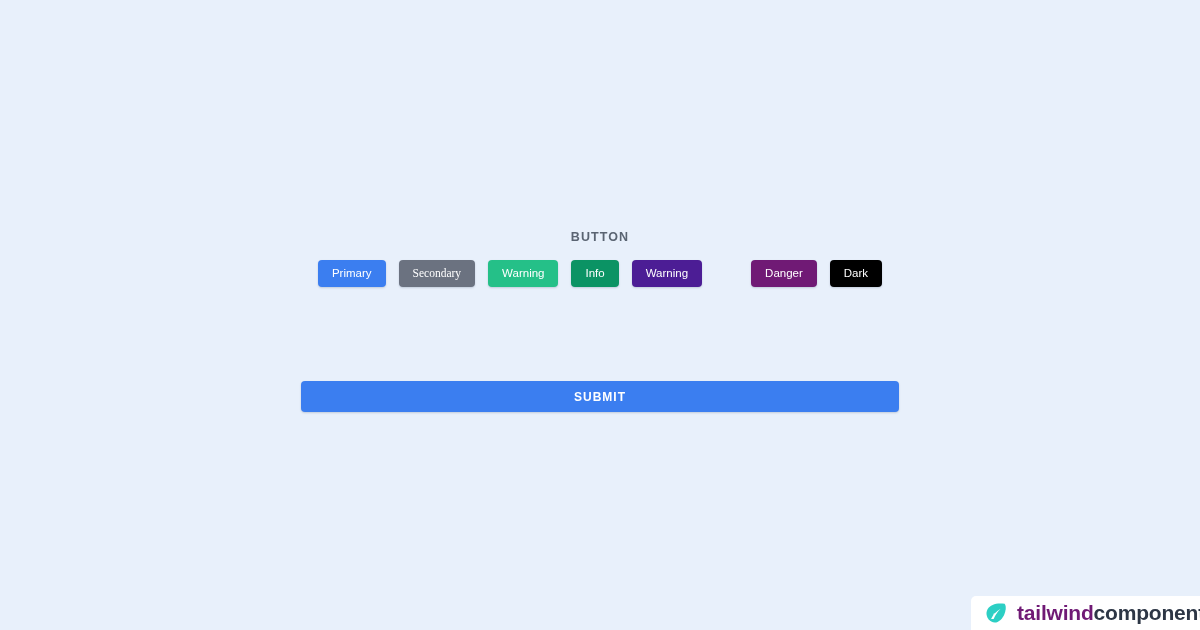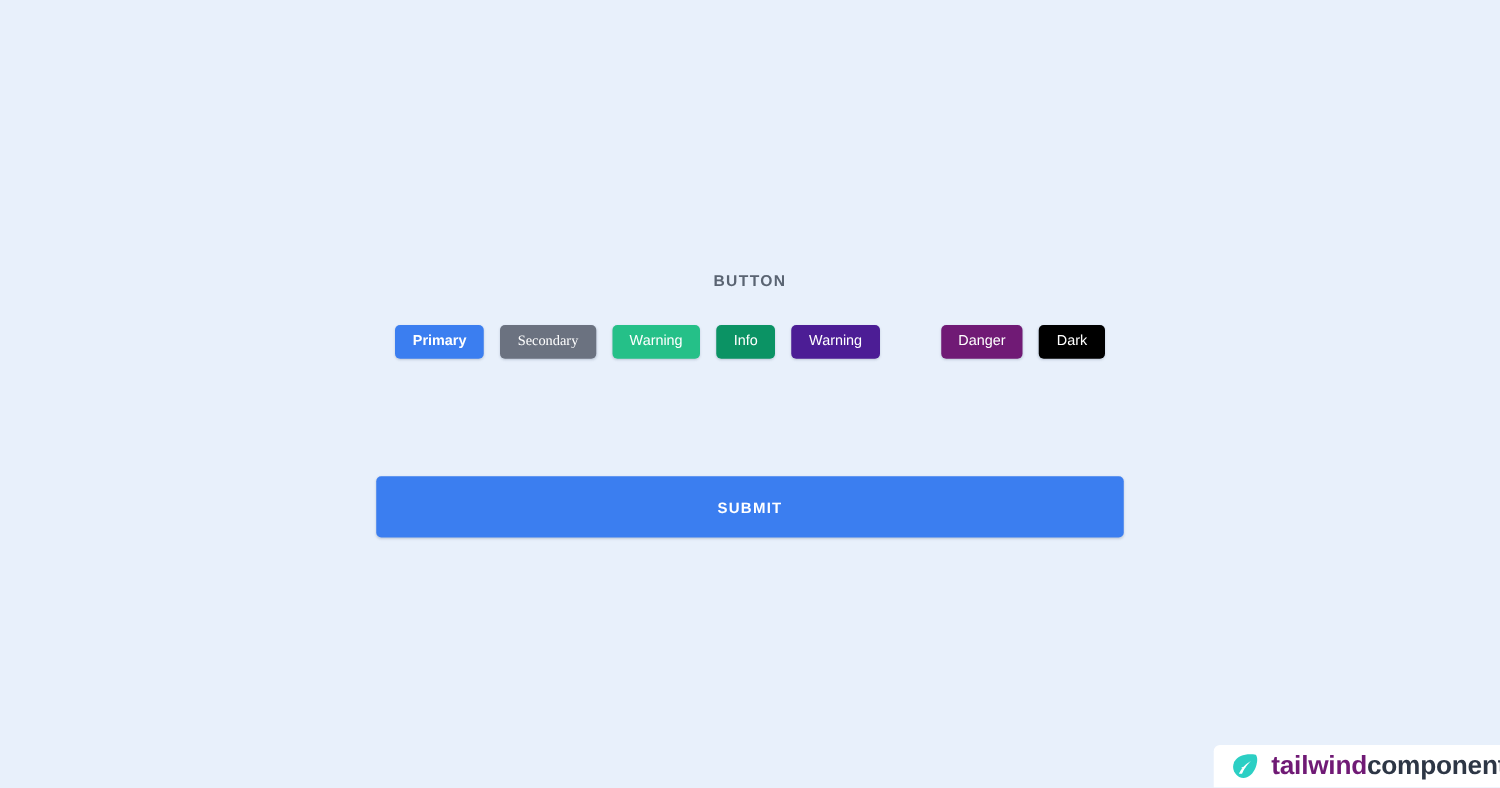--- a/index.html
+++ b/index.html
@@ -29,21 +29,21 @@
     left: 0;
     width: 1200px;
     text-align: center;
     font-size: 12.5px;
     font-weight: bold;
     letter-spacing: 1.1px;
     color: #5a6472;
     text-transform: uppercase;
   }
 
-  #button-label { top: 218px; }
+  #button-label { top: 230px; }
   #fullwidth-label { top: 339px; }
 
   .button-row {
     position: absolute;
     top: 260px;
     left: 0;
     width: 1200px;
     display: flex;
     justify-content: center;
     align-items: flex-start;
@@ -66,21 +66,21 @@
     display: inline-block;
     box-sizing: border-box;
   }
 
   
   #submit-button {
     position: absolute;
     left: 301px;
     top: 381px;
     width: 598px;
-    height: 49px;
+    height: 31px;
     border: none;
     border-radius: 4px;
     font-family: "Liberation Sans", sans-serif;
     font-size: 12px;
     font-weight: bold;
     letter-spacing: 1px;
     color: #ffffff;
     cursor: pointer;
     box-shadow: 0 1px 2px rgba(19, 38, 70, 0.18);
     text-transform: uppercase;
@@ -117,21 +117,21 @@
   .wm-bold  { font-weight: bold;   color: #2d3645; }
 </style>
 </head>
 <body style="background: rgb(232, 240, 251);">
 
 <div id="stage">
 
   <div class="section-label" id="button-label">Button</div>
 
   <div class="button-row" id="button-row">
-    <button class="btn" style="background: rgb(59, 126, 240); font-weight: bold;">Primary</button>
+    <button class="btn" style="background: rgb(59, 126, 240);">Primary</button>
     <button class="btn" style="background: rgb(107, 114, 128); font-family: Liberation Serif, serif;">Secondary</button>
     <button class="btn" style="background: rgb(37, 192, 136);">Warning</button>
     <button class="btn" style="background: rgb(11, 147, 100);">Info</button>
     <button class="btn" style="background: #4c1d95;">Warning</button>
     <button class="btn" style="background: #701a75; margin-left: 36px;">Danger</button>
     <button class="btn" style="background: #000000;">Dark</button>
   </div>
 
 
   <button id="submit-button" style="background: rgb(59, 126, 240);">Submit</button>

